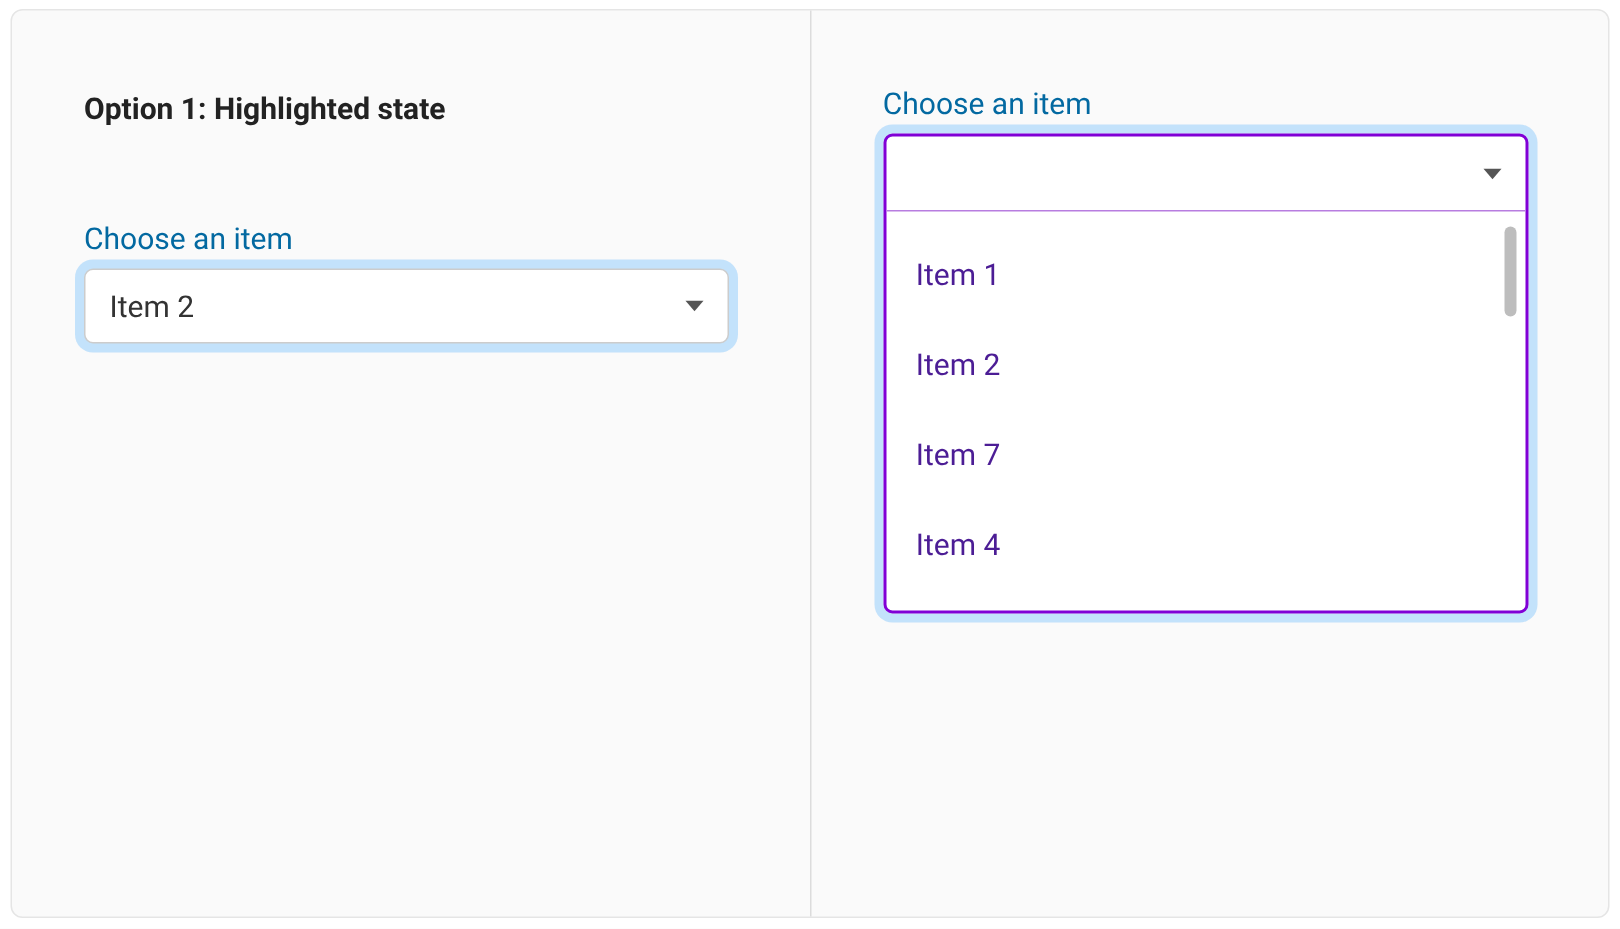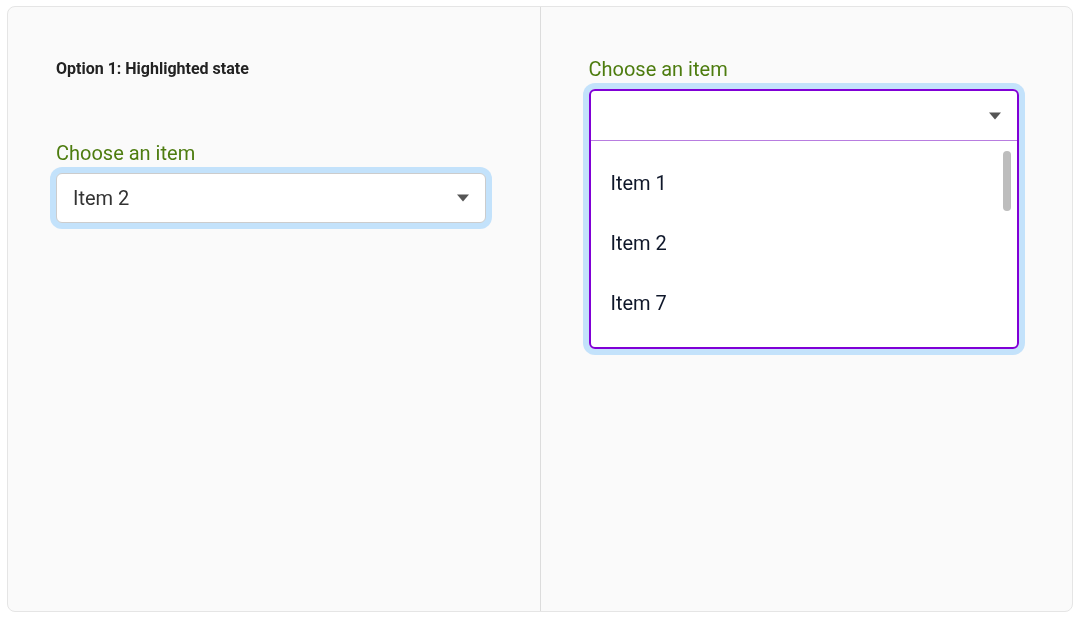--- a/index.html
+++ b/index.html
@@ -21,33 +21,33 @@
       background: #fafafa;
     }
     .panel {
       flex: 1;
       padding: 50px 48px 30px 48px;
     }
     .panel-left {
       border-right: 1px solid #dcdcdc;
     }
     .heading {
-      font-size: 16px;
+      font-size: 20px;
       font-weight: 400;
       color: #333;
       line-height: 1.5;
       margin-bottom: 60px;
     }
     .heading strong {
       font-weight: 700;
       color: #222;
     }
     .label {
       font-size: 20px;
-      color: #4d7c0f;
+      color: #0369a1;
       margin-bottom: 8px;
       font-weight: 400;
     }
     
     .dropdown-highlighted {
       position: relative;
       width: 430px;
       height: 50px;
       background: #fff;
       border: 1px solid #cccccc;
@@ -96,21 +96,21 @@
       border-bottom: 1px solid #b87de0;
       cursor: pointer;
     }
     .options {
       position: relative;
       padding: 12px 0 14px 0;
     }
     .option {
       padding: 18px 20px;
       font-size: 20px;
-      color: #0f172a;
+      color: #4c1d95;
       cursor: pointer;
     }
     .scrollbar-thumb {
       position: absolute;
       top: 10px;
       right: 6px;
       width: 8px;
       height: 60px;
       background: #bdbdbd;
       border-radius: 4px;
@@ -137,19 +137,20 @@
     <div class="dropdown-open-wrapper">
       <div class="dropdown-open">
         <div class="dropdown-open-header">
           <span></span>
           <span class="caret"></span>
         </div>
         <div class="options">
           <div class="option">Item 1</div>
           <div class="option">Item 2</div>
           <div class="option">Item 7</div>
+          <div class="option">Item 4</div>
           <div class="scrollbar-thumb"></div>
         </div>
       </div>
     </div>
   </div>
 
 </div>
 
 </body></html>

